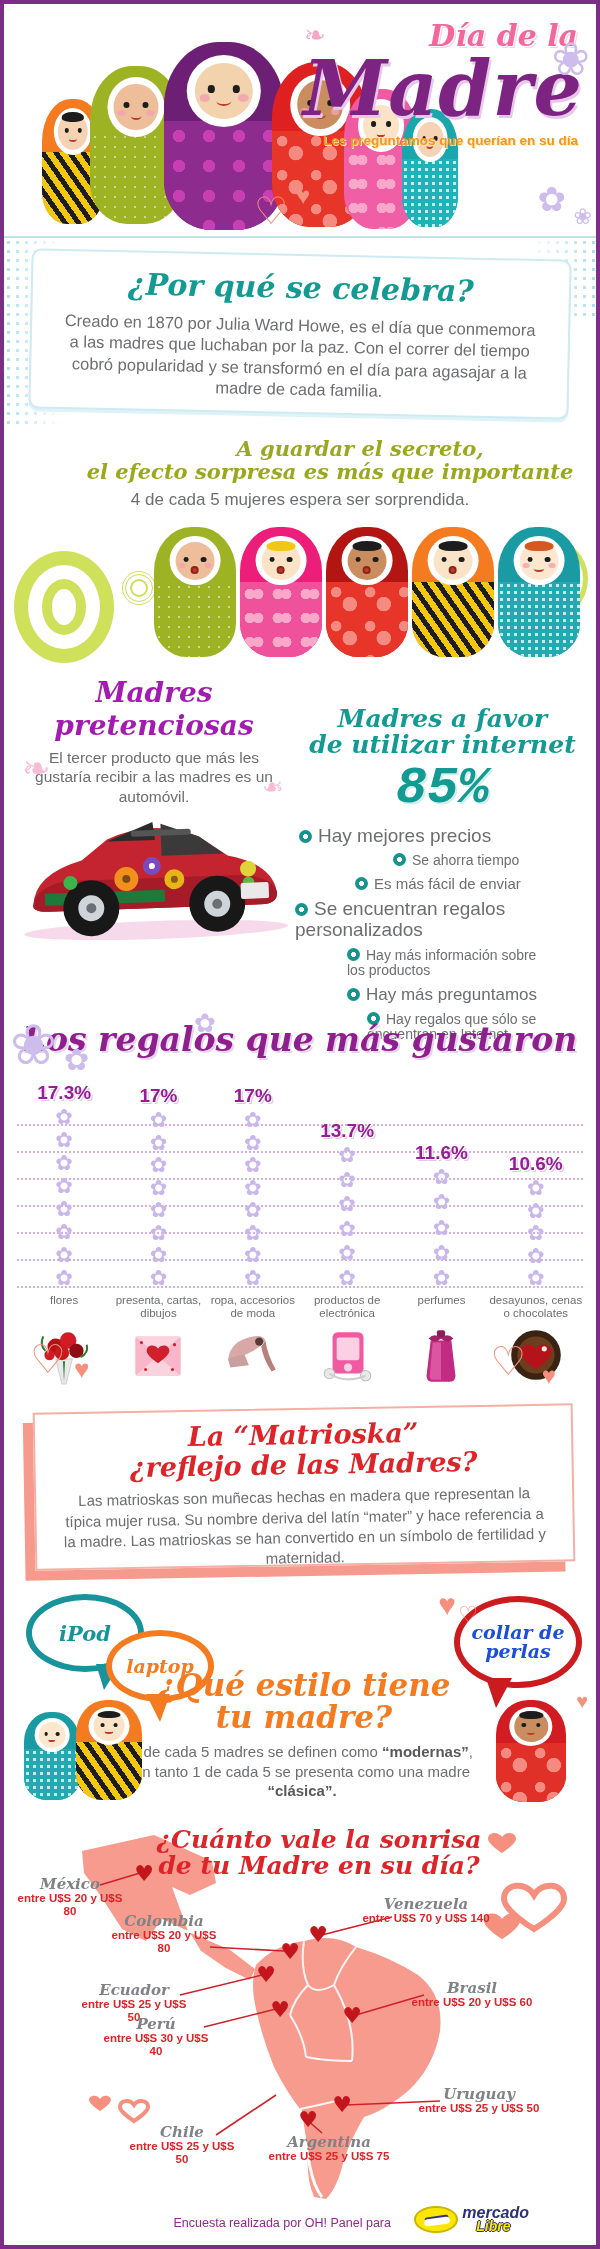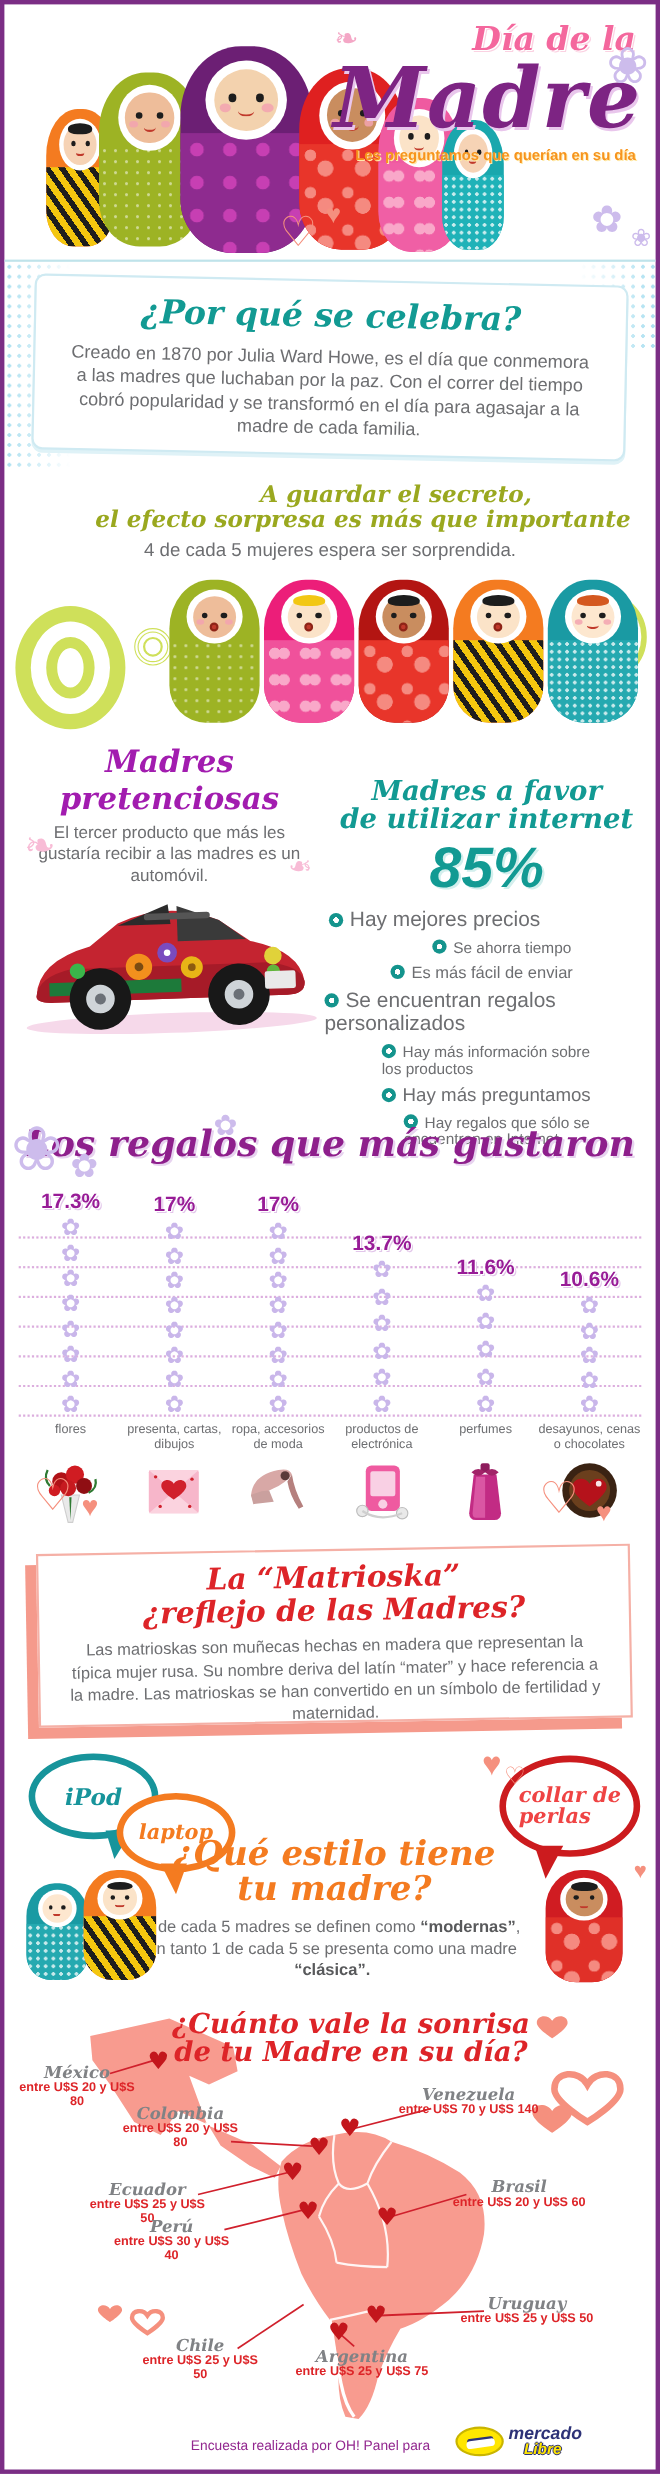--- a/index.html
+++ b/index.html
@@ -85,21 +85,21 @@
   #dollsrow .doll { position:absolute; width:82px; height:130px; top:18px; }
 
   
   #twocol { top:672px; left:0; width:592px; height:335px; }
   #pret { position:absolute; left:10px; top:0; width:280px; text-align:center; }
   #pret h2 { color:#a21caf; font-size:28px; }
   #pret p { font-size:15.5px; line-height:1.25; margin-top:6px; padding:0 14px; }
   #car { position:absolute; left:0px; top:118px; width:300px; transform:rotate(-2deg); }
   #net { position:absolute; right:6px; top:30px; width:295px; text-align:center; }
   #net .h { color:#129a93; font-size:25px; line-height:1.05; }
-  #net .pct { color:#129a93; font-size:52px; font-weight:bold; font-family:Liberation Sans, sans-serif;
+  #net .pct { color:#129a93; font-size:52px; font-weight:bold; font-family:Liberation Mono, monospace;
               font-style:italic; text-shadow:2px 2px 0 #d3efed; }
   #net ul { list-style:none; text-align:left; margin-top:8px; }
   #net li { position:relative; color:#6d6e71; line-height:1.1; margin-bottom:7px; }
   #net li .dot { display:inline-block; width:13px; height:13px; border-radius:50%;
                  background:radial-gradient(circle,#fff 0 2.5px,#14948d 2.6px); margin-right:6px;
                  vertical-align:-1px; }
   #net li:nth-child(1){ font-size:19px; margin-left:4px; }
   #net li:nth-child(2){ font-size:14px; margin-left:98px; }
   #net li:nth-child(3){ font-size:15px; margin-left:60px; }
   #net li:nth-child(4){ font-size:19px; margin-left:0; width:250px; }
@@ -132,32 +132,32 @@
   #matri { top:1398px; left:0; width:592px; height:180px; }
   #matri-card { position:absolute; left:30px; top:6px; width:540px; height:158px; background:#fff;
                 border:2px solid #f5b0a6; transform:rotate(-1deg);
                 box-shadow:-10px 10px 0 #f59a8c; padding:10px 26px; text-align:center; }
   #matri-card h2 { color:#dd2428; font-size:27px; line-height:1.1; }
   #matri-card p { font-size:15px; line-height:1.35; margin-top:8px; }
 
   
   #estilo { top:1578px; left:0; width:592px; height:220px; }
   .bubble { position:absolute; background:#fff; border-radius:50%; display:flex;
-            align-items:center; justify-content:center; }
+            align-items:center; justify-content:center; text-align:center; }
   .bubble .tail { position:absolute; width:0; height:0; }
   #b-ipod { left:22px; top:12px; width:118px; height:78px; border:6px solid #17949b;
             color:#17949b; font-size:21px; }
   #b-ipod .tail { bottom:-24px; right:18px; border-left:8px solid transparent;
                   border-right:16px solid transparent; border-top:26px solid #17949b; }
   #b-laptop { left:102px; top:48px; width:108px; height:72px; border:6px solid #f47b20;
               color:#f47b20; font-size:19px; }
   #b-laptop .tail { bottom:-26px; left:34px; border-left:14px solid transparent;
                     border-right:10px solid transparent; border-top:28px solid #f47b20; }
   #b-collar { right:14px; top:14px; width:128px; height:92px; border:6px solid #cc1b1e;
-              color:#ef4444; font-size:19px; line-height:1; }
+              color:#1d4ed8; font-size:19px; line-height:1; }
   #b-collar .tail { bottom:-26px; left:26px; border-left:10px solid transparent;
                     border-right:16px solid transparent; border-top:30px solid #cc1b1e; }
   #estilo-h { position:absolute; left:150px; top:88px; width:300px; text-align:center;
               color:#f47b20; font-size:31px; line-height:1.02; }
   #estilo-p { position:absolute; left:118px; top:160px; width:360px; text-align:center;
               font-size:15px; line-height:1.3; }
   #estilo-p b { color:#58595b; }
   #estilo .doll { position:absolute; }
 
   

